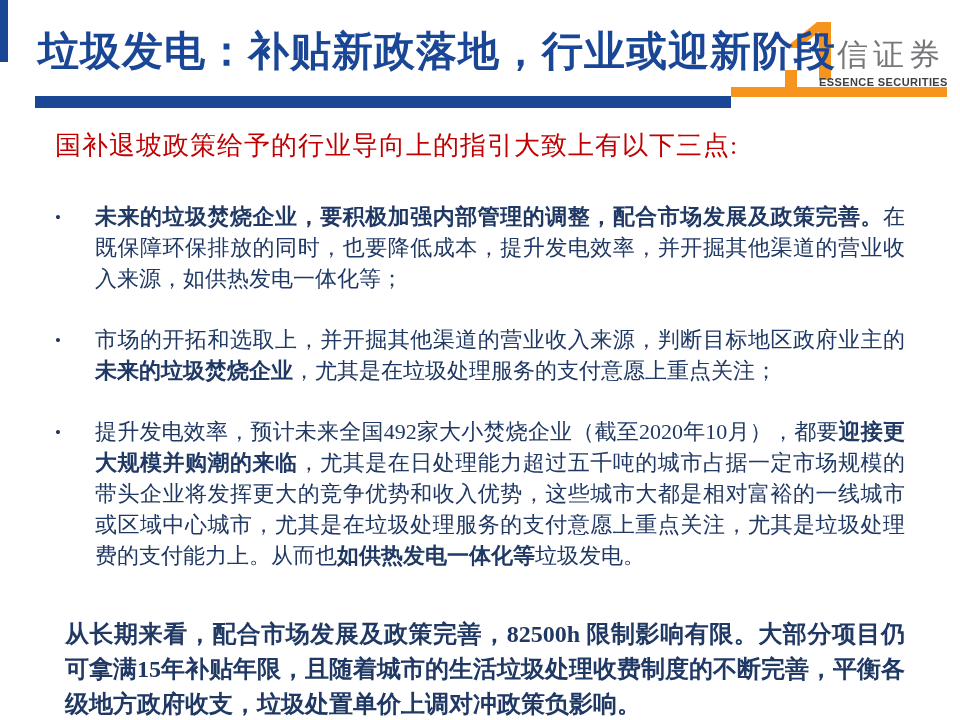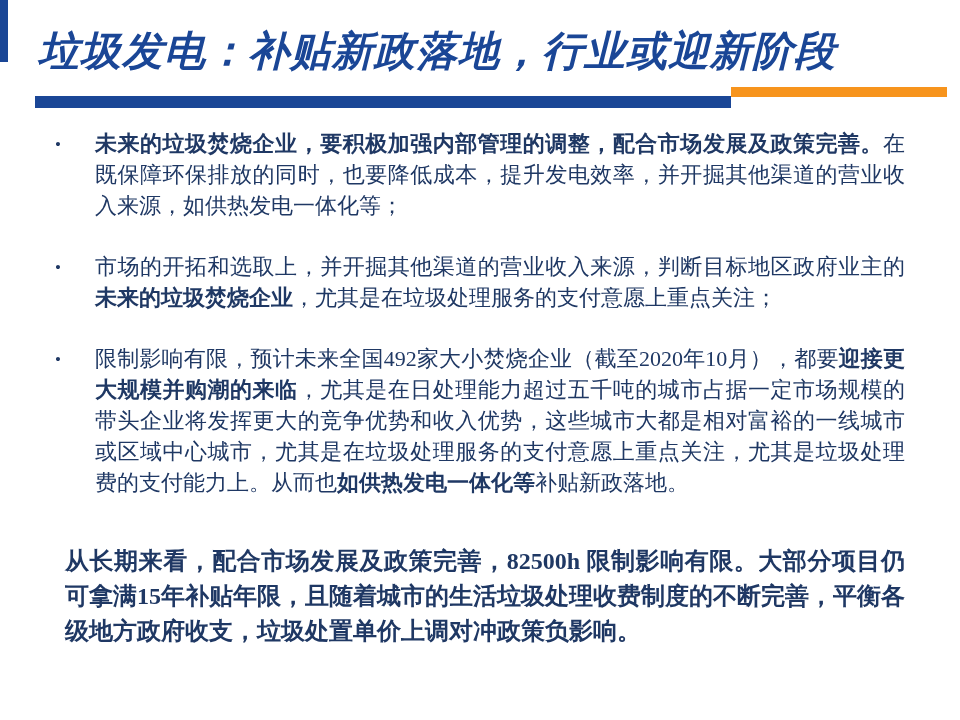--- a/index.html
+++ b/index.html
@@ -53,21 +53,20 @@
     position: absolute;
     left: 38px; top: 24px;
     margin: 0;
     font-family: "Liberation Sans", "DejaVu Sans", sans-serif;
     font-size: 41px;
     font-weight: bold;
     letter-spacing: 1px;
     color: var(--title_blue, #1a4696);
     white-space: nowrap;
     z-index: 3;
-    font-style: italic;
   }
 
   
   .bar-blue {
     position: absolute;
     left: 35px; top: 96px;
     width: 696px; height: 12px;
     background: var(--title_blue, #1a4696);
     z-index: 2;
   }
@@ -122,41 +121,51 @@
     text-align: justify;
   }
 </style>
 </head>
 <body>
 
 <div class="slide">
 
   <div class="left-strip"></div>
 
+  <div class="logo">
+    <svg class="logo-mark" width="50" height="80" viewBox="0 0 50 80" aria-hidden="true">
+      <polygon points="2,32 34,6 48,6 16,32" fill="#f7941d"></polygon>
+      <polygon points="36,6 48,6 48,64 36,64" fill="#f7941d"></polygon>
+      <polygon points="2,54 14,54 14,74 2,74" fill="#f7941d"></polygon>
+    </svg>
+    <div class="logo-cn">信证券</div>
+    <div class="logo-en">ESSENCE SECURITIES</div>
+  </div>
 
   <h1 class="title">垃圾发电：补贴新政落地，行业或迎新阶段</h1>
 
   <div class="bar-blue"></div>
   <div class="bar-orange"></div>
 
   <div class="content">
 
+    <p class="intro">国补退坡政策给予的行业导向上的指引大致上有以下三点:</p>
 
     <ul class="bullets">
       <li class="bullet">
         <span class="dot">•</span>
         <span class="runs"><span class="b">未来的垃圾焚烧企业，要积极加强内部管理的调整，配合市场发展及政策完善。</span><span>在既保障环保排放的同时，也要降低成本，提升发电效率，并开掘其他渠道的营业收入来源，如供热发电一体化等；</span></span>
       </li>
       <li class="bullet">
         <span class="dot">•</span>
         <span class="runs"><span>市场的开拓和选取上，并开掘其他渠道的营业收入来源，判断目标地区政府业主的</span><span class="b">未来的垃圾焚烧企业</span><span>，尤其是在垃圾处理服务的支付意愿上重点关注；</span></span>
       </li>
       <li class="bullet">
         <span class="dot">•</span>
-        <span class="runs"><span>限制影响有限，预计未来全国492家大小焚烧企业（截至2020年10月），都要</span><span class="b">迎接更大规模并购潮的来临</span><span>，尤其是在日处理能力超过五千吨的城市占据一定市场规模的带头企业将发挥更大的竞争优势和收入优势，这些城市大都是相对富裕的一线城市或区域中心城市，尤其是在垃圾处理服务的支付意愿上重点关注，尤其是垃圾处理费的支付能力上。从而也</span><span class="b">如供热发电一体化等</span><span>补贴新政落地。</span></span>
+        <span class="runs"><span>提升发电效率，预计未来全国492家大小焚烧企业（截至2020年10月），都要</span><span class="b">迎接更大规模并购潮的来临</span><span>，尤其是在日处理能力超过五千吨的城市占据一定市场规模的带头企业将发挥更大的竞争优势和收入优势，这些城市大都是相对富裕的一线城市或区域中心城市，尤其是在垃圾处理服务的支付意愿上重点关注，尤其是垃圾处理费的支付能力上。从而也</span><span class="b">如供热发电一体化等</span><span>垃圾发电。</span></span>
       </li>
     </ul>
 
     <p class="summary">从长期来看，配合市场发展及政策完善，82500h 限制影响有限。大部分项目仍可拿满15年补贴年限，且随着城市的生活垃圾处理收费制度的不断完善，平衡各级地方政府收支，垃圾处置单价上调对冲政策负影响。</p>
 
   </div>
 
 </div>
 
 </body></html>

